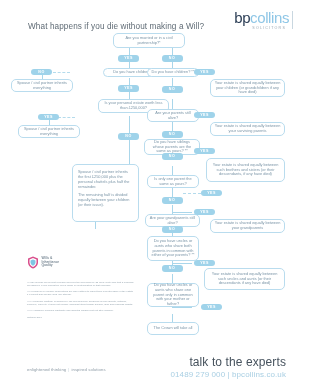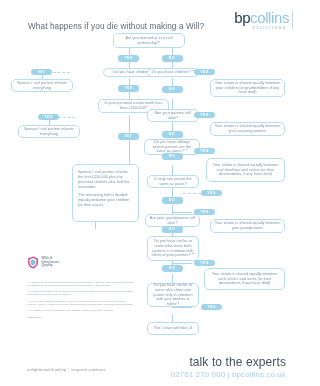--- a/index.html
+++ b/index.html
@@ -195,16 +195,16 @@
     <p>(****) "Children" includes legitimate and adopted children but not step-children.</p>
     <div class="notedate">October 2014</div>
   </div>
 
   <div class="tagline">
     <span>enlightened thinking</span><span class="sep">|</span><span>inspired solutions</span>
   </div>
 
   <div class="experts">
     <div class="experts-top">talk to the experts</div>
-    <div class="experts-bot">02761 279 000 | bpcollins.co.uk</div>
+    <div class="experts-bot">01489 279 000 | bpcollins.co.uk</div>
   </div>
 
 </div>
 
 </body></html>

